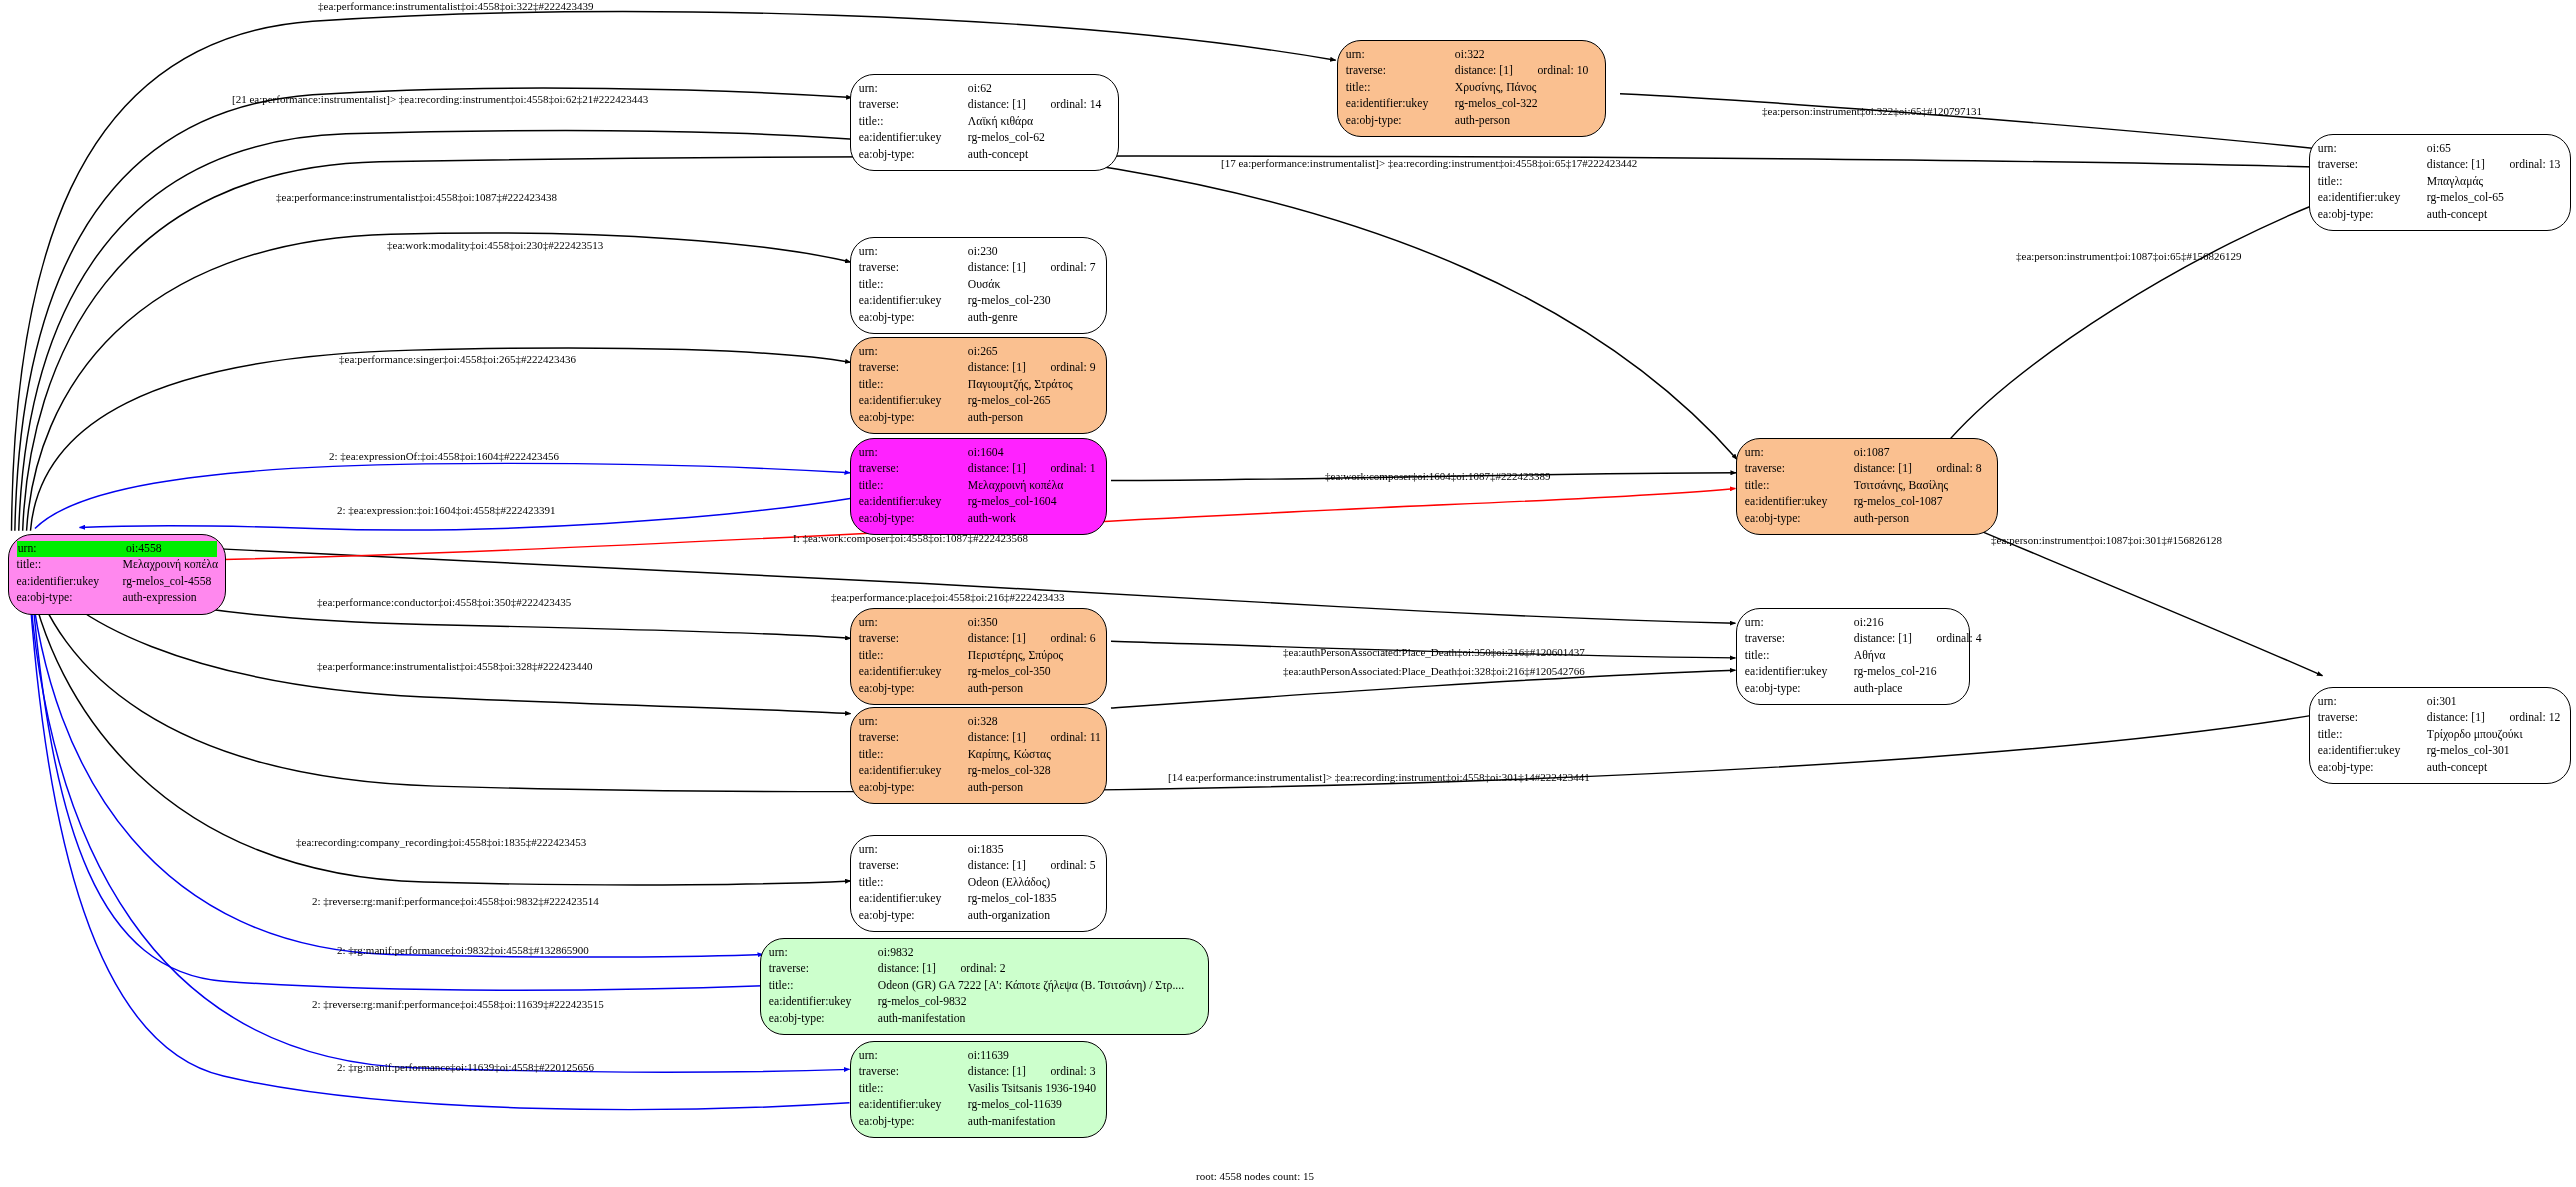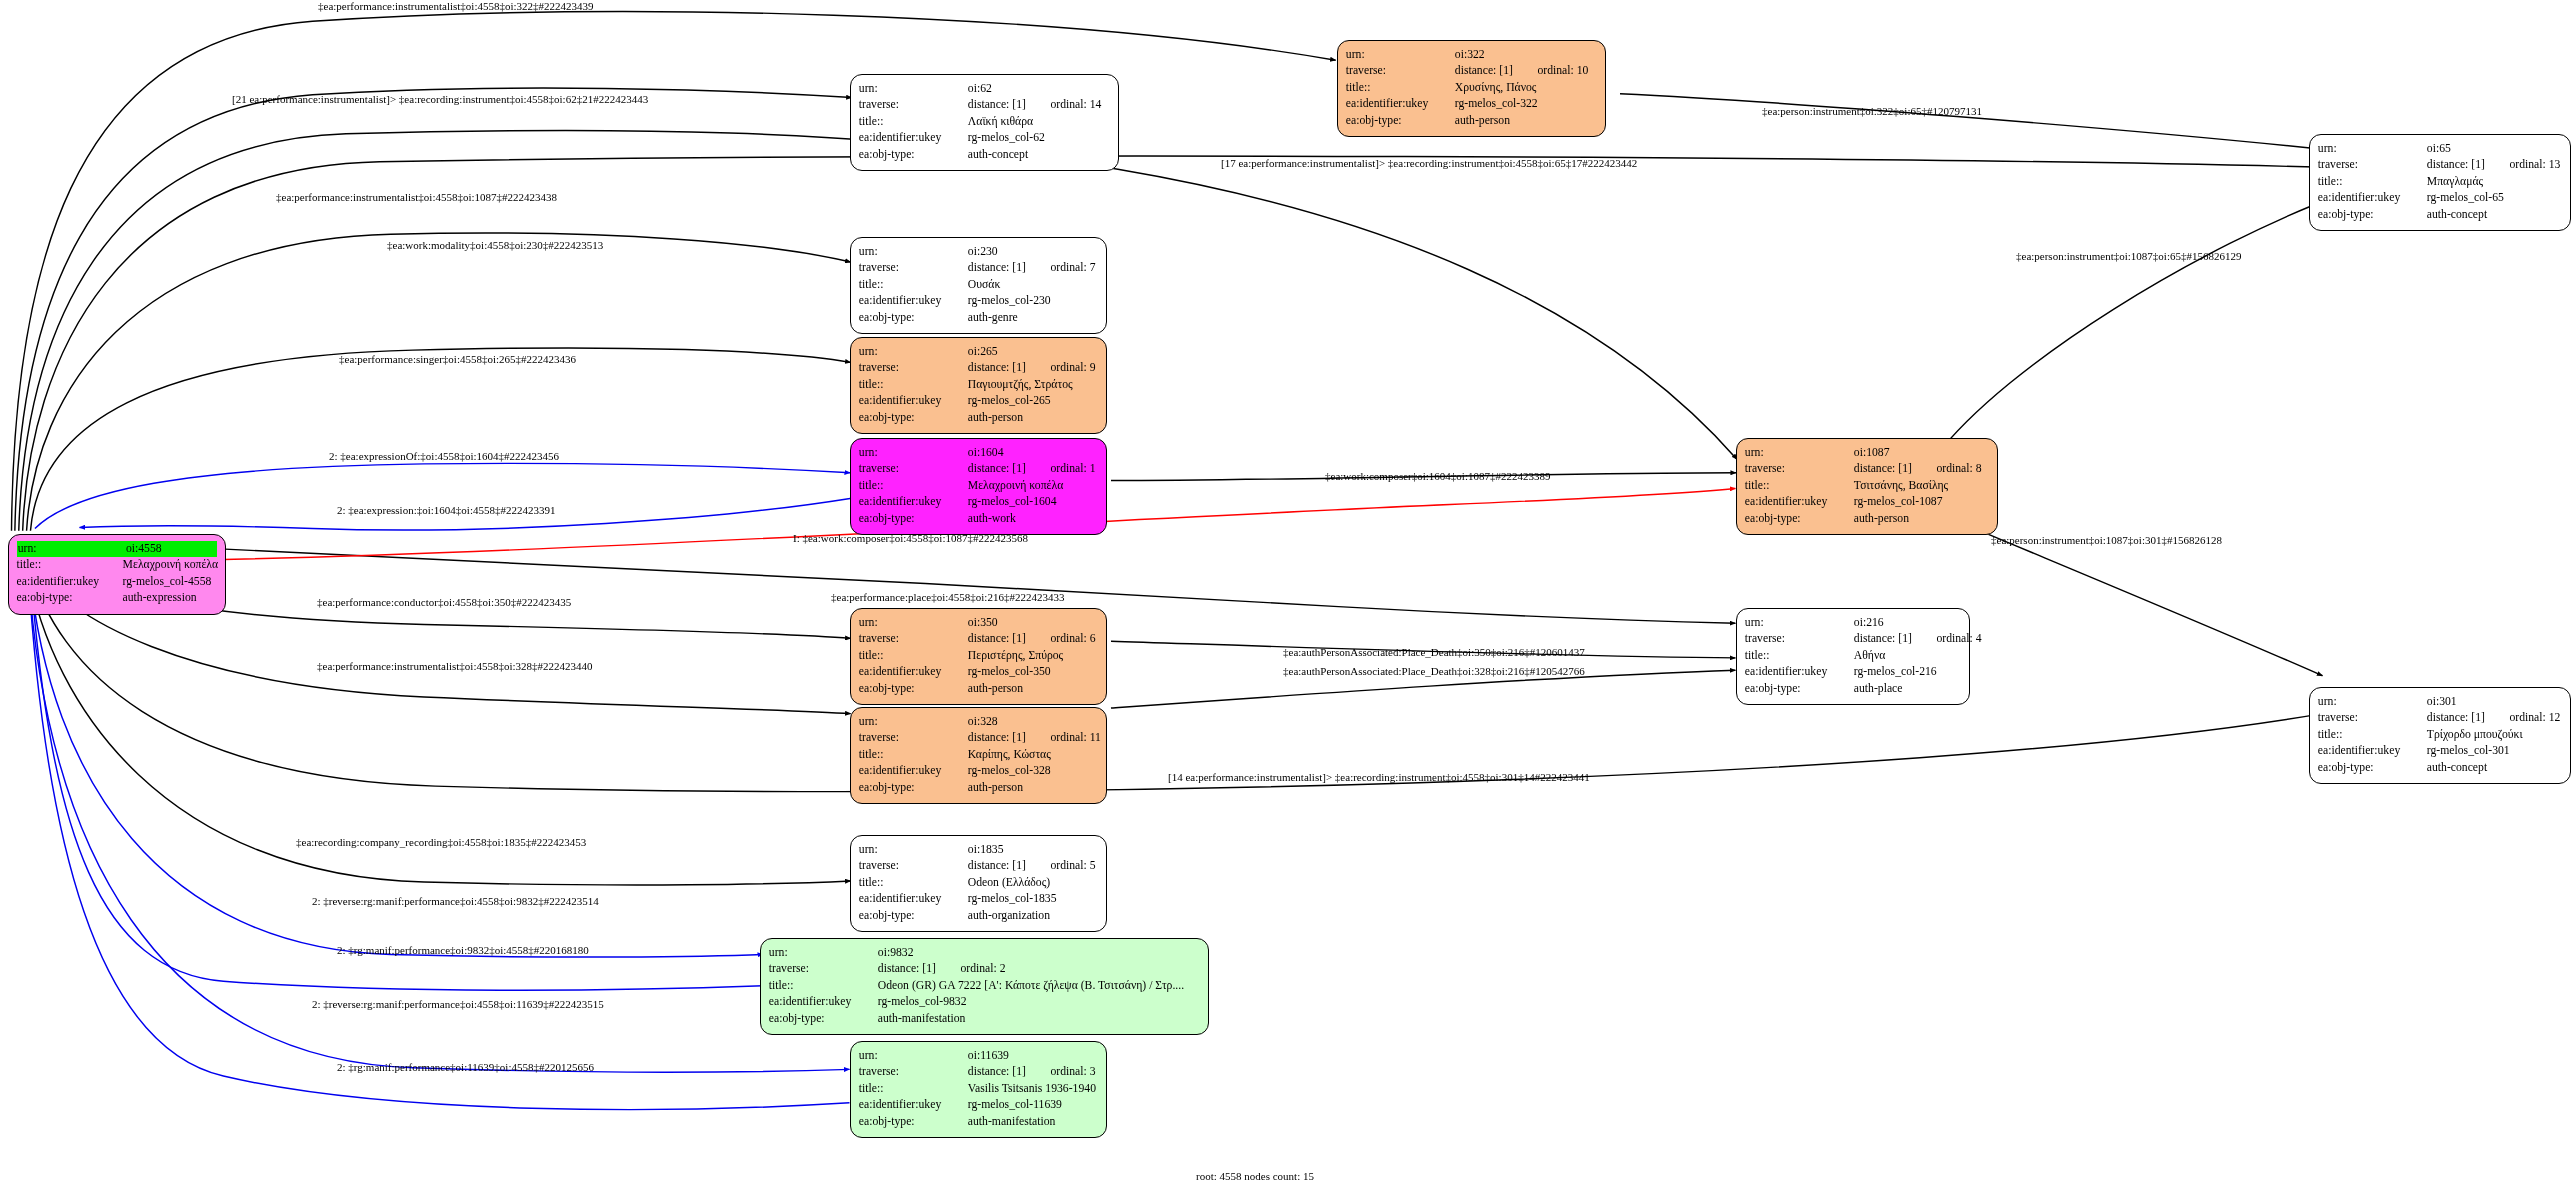--- a/index.html
+++ b/index.html
@@ -20,21 +20,21 @@
     left: 0; top: 0;
     width: 2576px;
     height: 1187px;
     pointer-events: none;
   }
   
   .node {
     position: absolute;
     box-sizing: border-box;
     border: 1.1px solid #000000;
-    border-radius: 12px;
+    border-radius: 24px;
     background: #ffffff;
     padding: 5.6px 7.8px 6.7px 7.8px;
     font-size: 11.7px;
     line-height: 1.42;
     color: #000000;
     white-space: nowrap;
   }
   .node.person      { background: #fac090; }
   .node.work        { background: #ff22ff; }
   .node.manifest    { background: #ccffcc; }
@@ -507,20 +507,20 @@
   <div class="elabel" style="left:793px; top:532px;">I: ‡ea:work:composer‡oi:4558‡oi:1087‡#222423568</div>
   <div class="elabel" style="left:1991px; top:534px;">‡ea:person:instrument‡oi:1087‡oi:301‡#156826128</div>
   <div class="elabel" style="left:831px; top:575px;margin-top:16px;">‡ea:performance:place‡oi:4558‡oi:216‡#222423433</div>
   <div class="elabel" style="left:317px;  top:596px;">‡ea:performance:conductor‡oi:4558‡oi:350‡#222423435</div>
   <div class="elabel" style="left:317px;  top:660px;">‡ea:performance:instrumentalist‡oi:4558‡oi:328‡#222423440</div>
   <div class="elabel" style="left:1283px; top:646px;">‡ea:authPersonAssociated:Place_Death‡oi:350‡oi:216‡#120601437</div>
   <div class="elabel" style="left:1283px; top:665px;">‡ea:authPersonAssociated:Place_Death‡oi:328‡oi:216‡#120542766</div>
   <div class="elabel" style="left:1168px; top:771px;">[14 ea:performance:instrumentalist]&gt; ‡ea:recording:instrument‡oi:4558‡oi:301‡14#222423441</div>
   <div class="elabel" style="left:296px;  top:828px;margin-top:8px;">‡ea:recording:company_recording‡oi:4558‡oi:1835‡#222423453</div>
   <div class="elabel" style="left:312px;  top:895px;font-family:Liberation Serif, serif;">2: ‡reverse:rg:manif:performance‡oi:4558‡oi:9832‡#222423514</div>
-  <div class="elabel" style="left:337px;  top:944px;">2: ‡rg:manif:performance‡oi:9832‡oi:4558‡#220168180</div>
+  <div class="elabel" style="left:337px;  top:944px;">2: ‡rg:manif:performance‡oi:9832‡oi:4558‡#132865900</div>
   <div class="elabel" style="left:312px;  top:998px;">2: ‡reverse:rg:manif:performance‡oi:4558‡oi:11639‡#222423515</div>
   <div class="elabel" style="left:337px;  top:1061px;">2: ‡rg:manif:performance‡oi:11639‡oi:4558‡#220125656</div>
 
   <div class="footer" style="left:1196px; top:1170px;">root: 4558 nodes count: 15</div>
 
 </div>
 
 
 </body></html>

